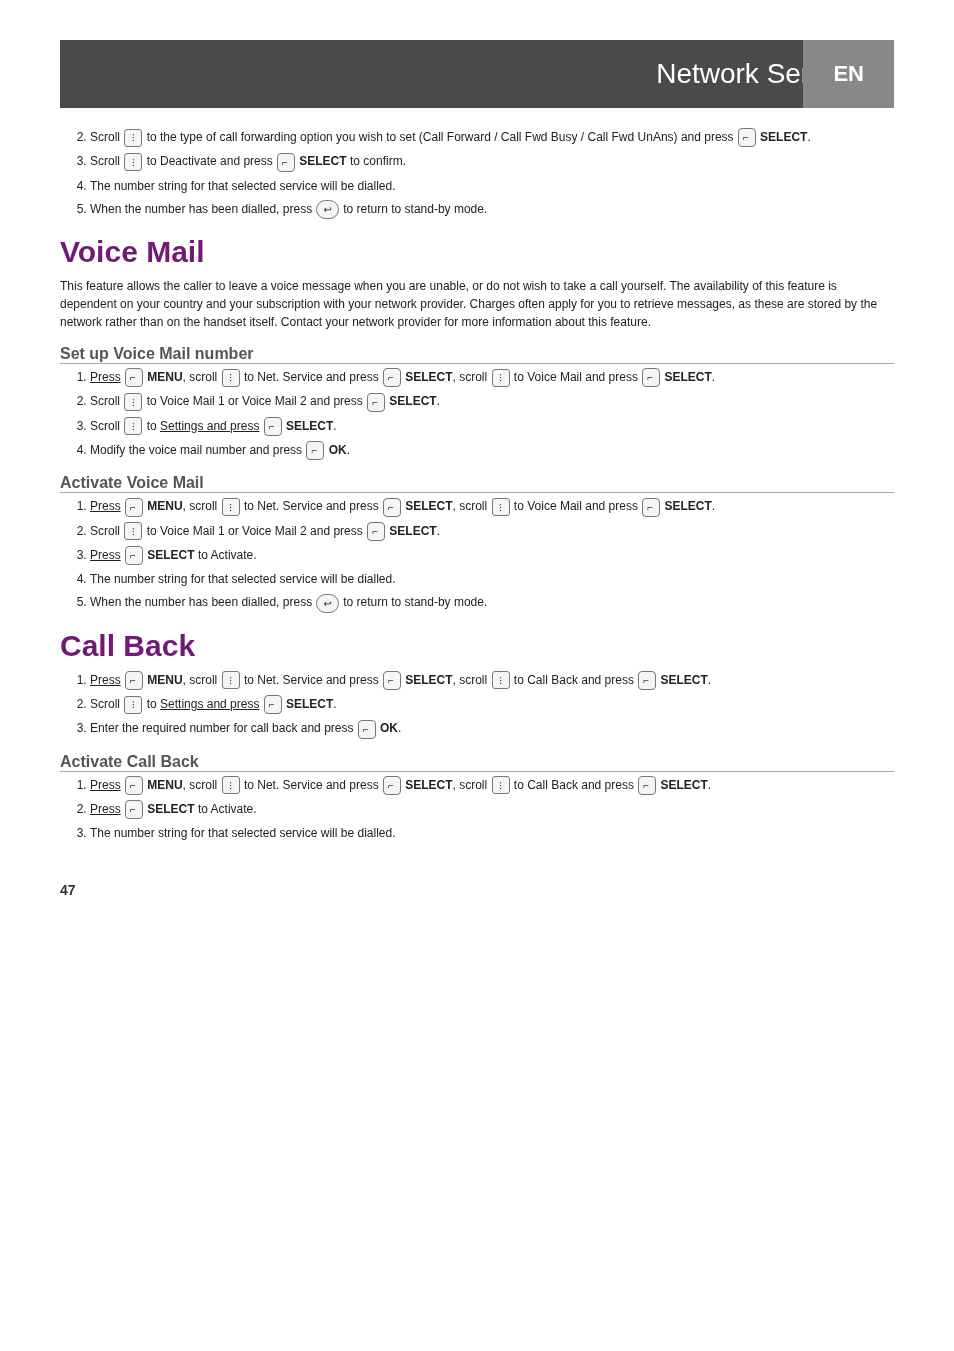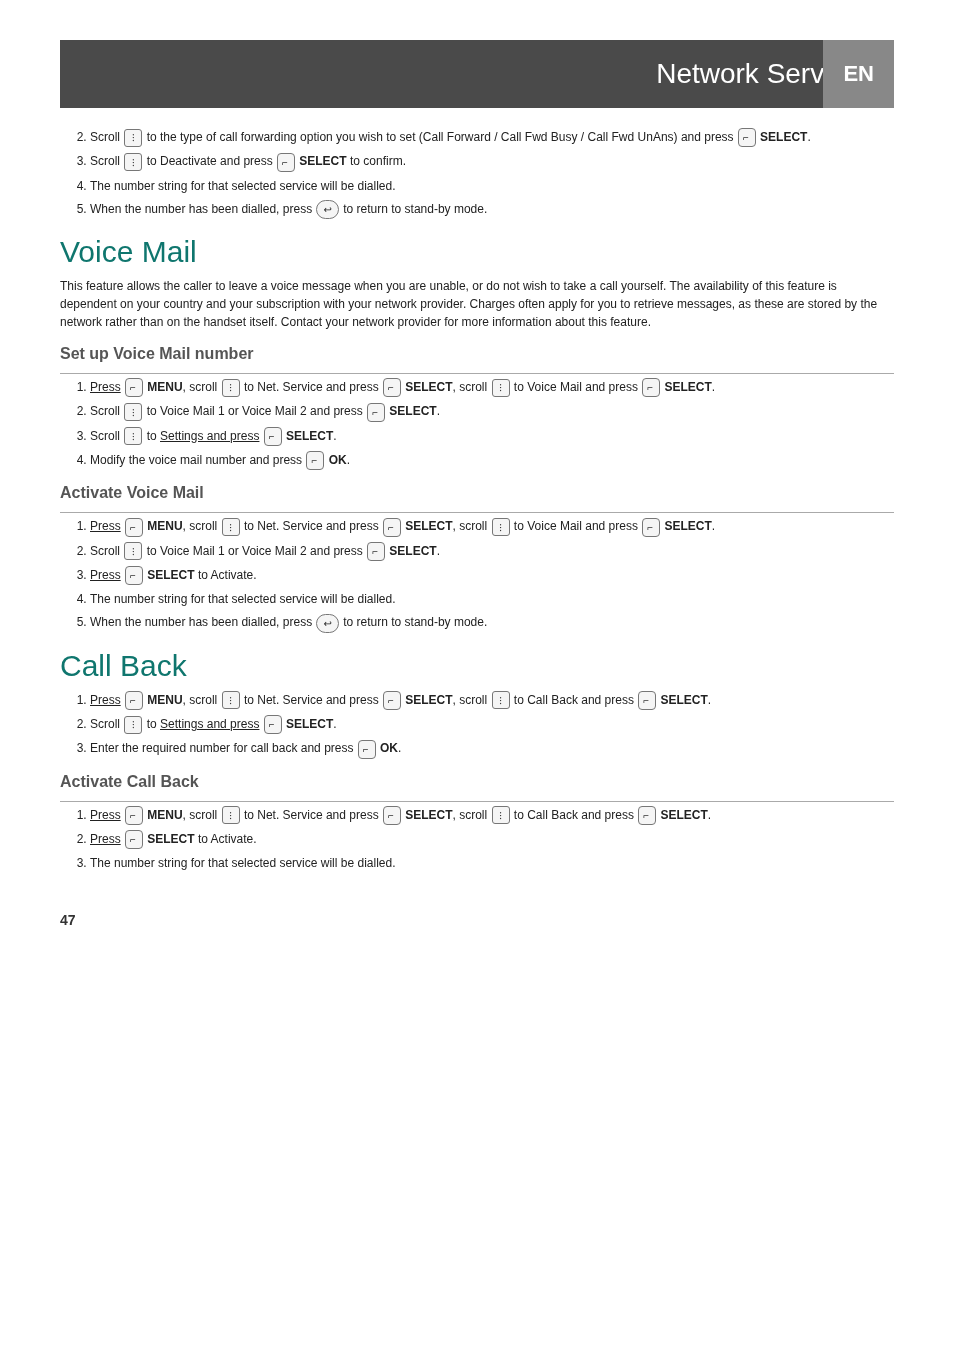--- a/index.html
+++ b/index.html
@@ -27,21 +27,21 @@
       justify-content: flex-end;
     }
     .header-box .en-badge {
       position: absolute;
       right: 0;
       top: 0;
       background: #888;
       color: #fff;
       font-size: 22px;
       font-weight: bold;
-      padding: 10px 20px;
+      padding: 10px 30px;
       height: 100%;
       display: flex;
       align-items: center;
       justify-content: center;
     }
 
     .section-intro {
       margin-bottom: 10px;
       font-size: 12px;
       line-height: 1.5;
@@ -52,33 +52,33 @@
       margin-bottom: 8px;
     }
     ol li {
       margin-bottom: 5px;
       line-height: 1.5;
       font-size: 12px;
     }
 
     .section-h1 {
       font-size: 30px;
-      font-weight: normal;
+      font-weight: bold;
       margin-bottom: 8px;
       margin-top: 16px;
-      color: #0f766e;
+      color: #701a75;
     }
     .section-h2 {
       font-size: 16px;
       font-weight: bold;
       color: #555;
       margin-top: 14px;
       margin-bottom: 4px;
       border-bottom: 1px solid #aaa;
-      padding-bottom: 10px;
+      padding-bottom: 0;
     }
 
     
     .key {
       display: inline-flex;
       align-items: center;
       border: 1.5px solid #777;
       border-radius: 4px;
       padding: 1px 4px;
       font-size: 10px;

